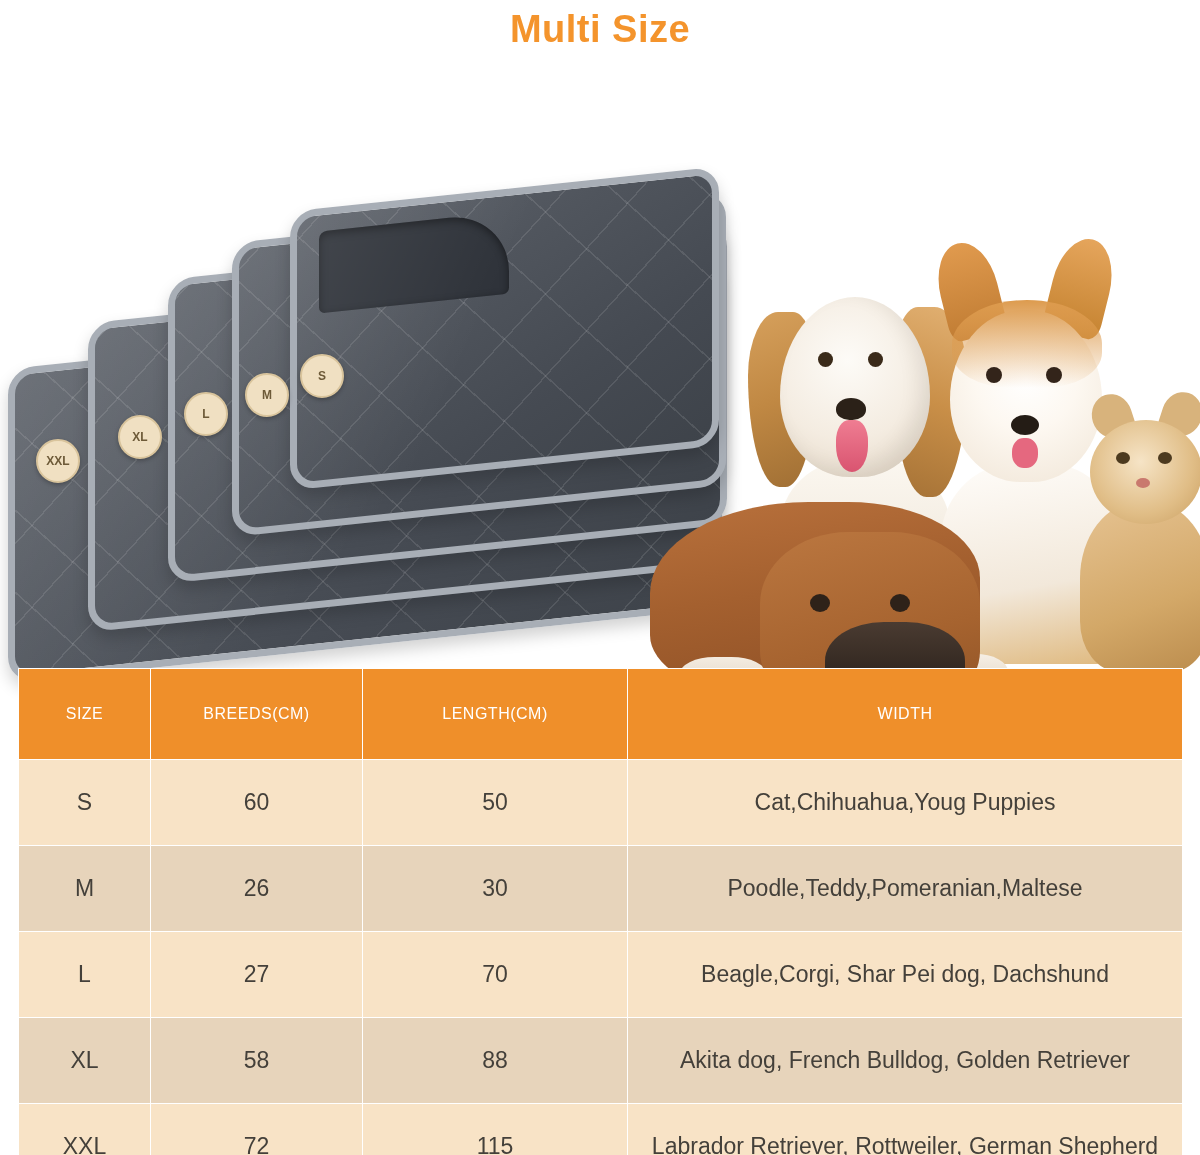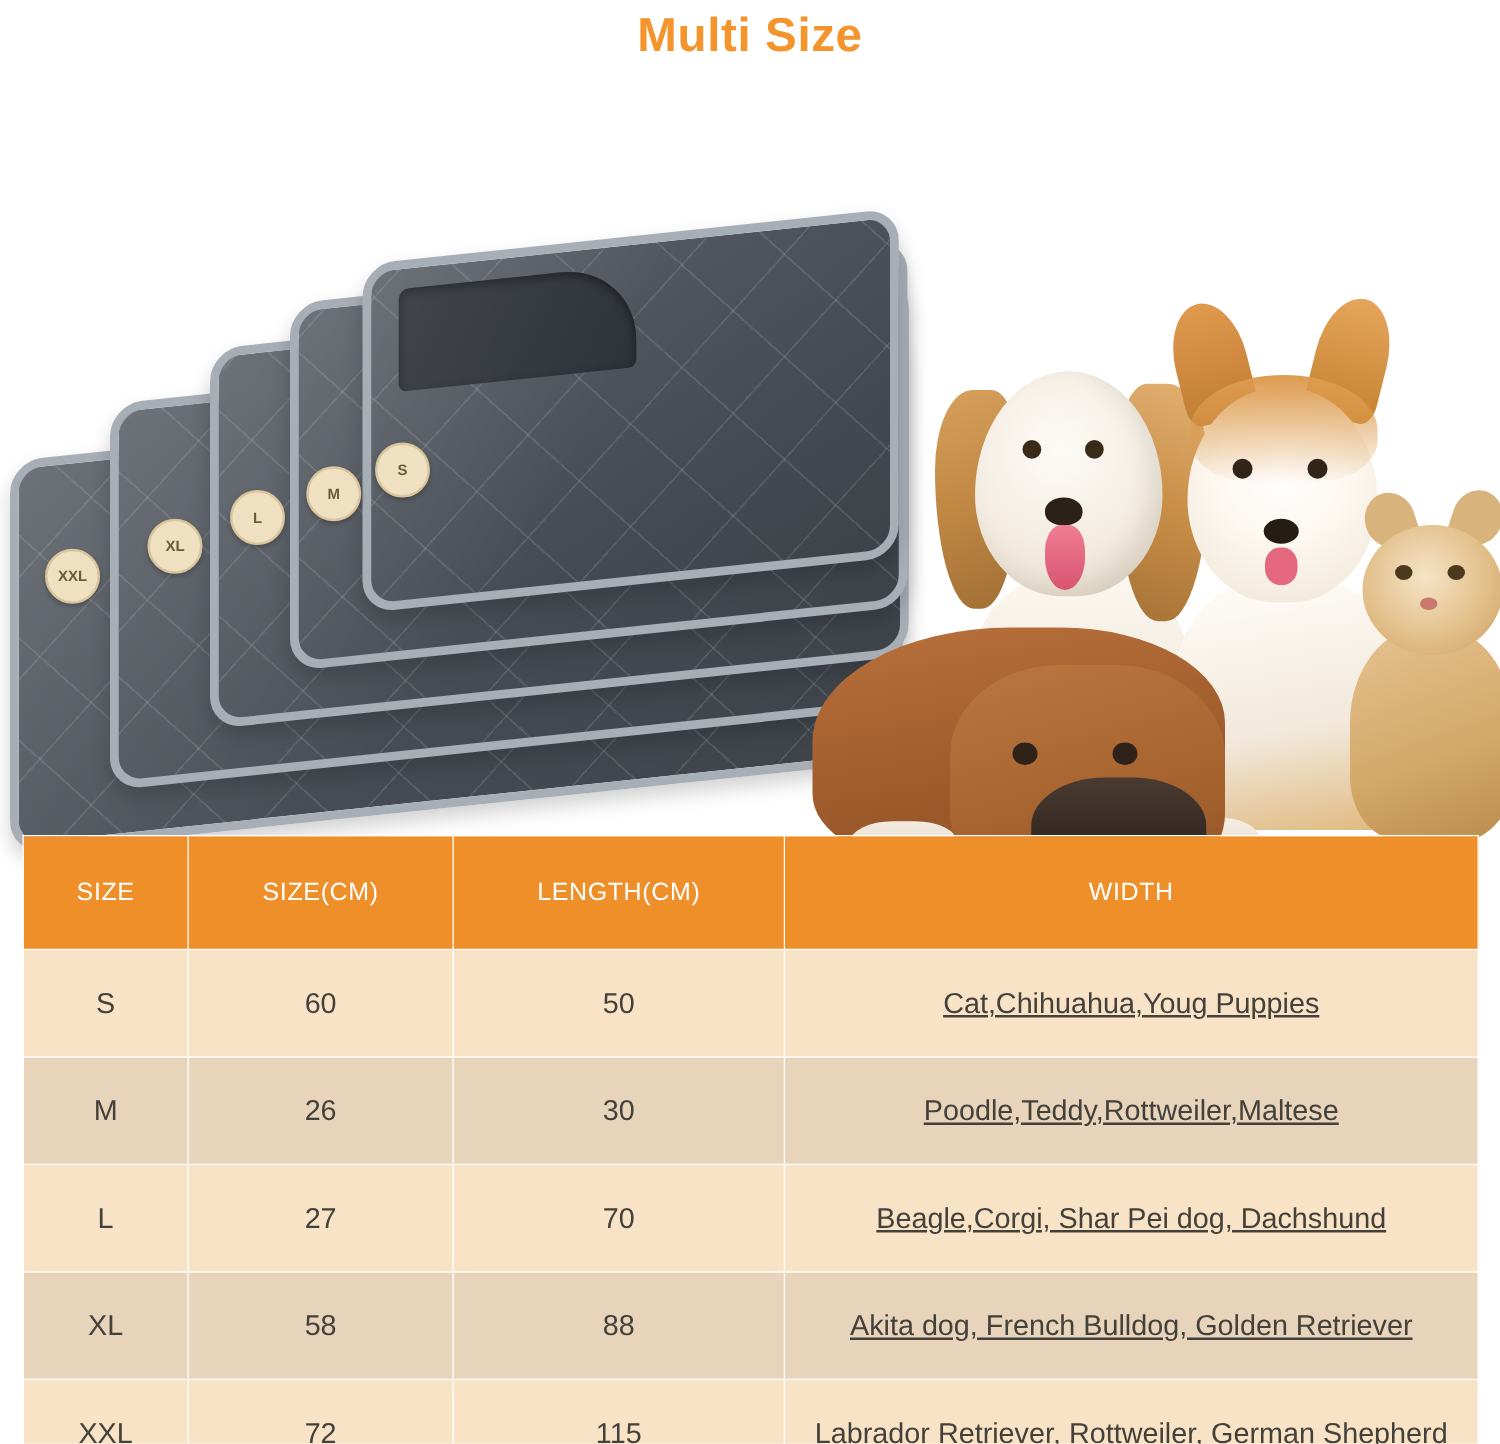--- a/index.html
+++ b/index.html
@@ -213,41 +213,41 @@
     left: 18px;
     top: 668px;
     width: 1164px;
     border-collapse: collapse;
     table-layout: fixed;
   }
   .size-table th {
     background: #ef8f2a;
     color: #ffffff;
     font-weight: normal;
-    font-size: 20px;
+    font-size: 16px;
     letter-spacing: 0.5px;
     height: 88px;
     border: 1px solid #ffffff;
     text-align: center;
   }
   .size-table td {
     border: 1px solid #ffffff;
     text-align: center;
     color: #44403a;
     font-size: 23px;
     height: 77px;
     padding: 4px 8px;
   }
   .size-table tr.row-a td { background: #f8e3c6; }
   .size-table tr.row-b td { background: #e7d4bb; }
   .col-size   { width: 132px; }
   .col-width  { width: 212px; }
   .col-length { width: 265px; }
   .col-breeds { width: 555px; }
-  .breeds-cell { line-height: 1.15; text-decoration: underline; }
+  .breeds-cell { line-height: 1.15; }
 </style>
 </head>
 <body>
 
 <div class="title">Multi Size</div>
 
 <div class="hero">
 
   <div class="mats">
     <div class="mat mat-xxl"></div>
@@ -307,37 +307,37 @@
 <table class="size-table">
   <colgroup>
     <col class="col-size">
       <col class="col-width">
       <col class="col-length">
       <col class="col-breeds">
   </colgroup>
   <thead>
     <tr>
       <th>SIZE</th>
-      <th>SIZE(CM)</th>
+      <th>BREEDS(CM)</th>
       <th>LENGTH(CM)</th>
       <th>WIDTH</th>
     </tr>
   </thead>
   <tbody>
     <tr class="row-a">
       <td>S</td>
       <td>60</td>
       <td>50</td>
       <td class="breeds-cell">Cat,Chihuahua,Youg Puppies</td>
     </tr>
     <tr class="row-b">
       <td>M</td>
       <td>26</td>
       <td>30</td>
-      <td class="breeds-cell">Poodle,Teddy,Rottweiler,Maltese</td>
+      <td class="breeds-cell">Poodle,Teddy,Pomeranian,Maltese</td>
     </tr>
     <tr class="row-a">
       <td>L</td>
       <td>27</td>
       <td>70</td>
       <td class="breeds-cell">Beagle,Corgi, Shar Pei dog, Dachshund</td>
     </tr>
     <tr class="row-b">
       <td>XL</td>
       <td>58</td>

